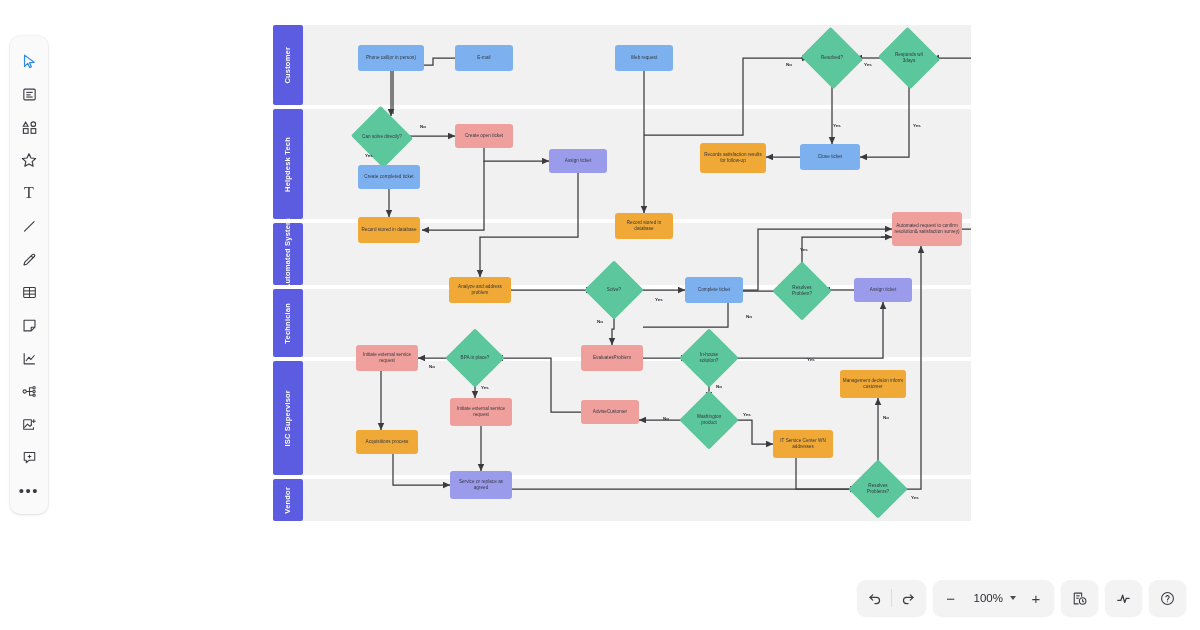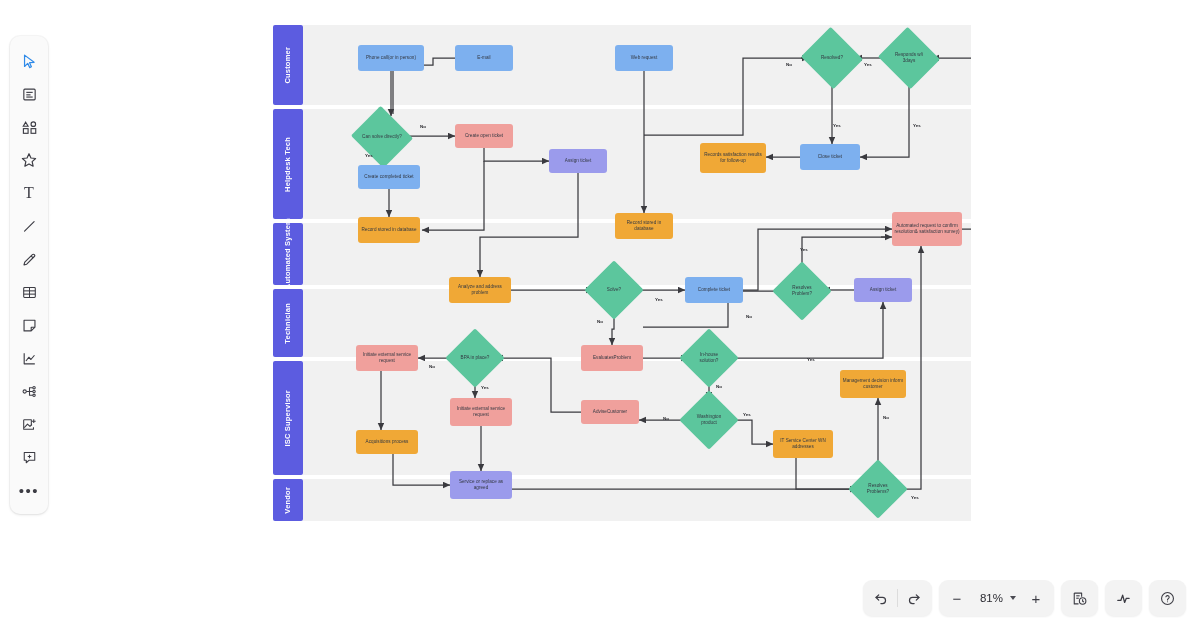--- a/index.html
+++ b/index.html
@@ -459,21 +459,21 @@
             <path d="M19.4 11.2 H9.8 A4.6 4.6 0 0 0 9.8 20.4 H12.2"></path>
           </svg>
       </div>
     </div>
 
     <div class="bgroup">
       <div class="bbtn" title="Zoom out">
         <span class="plusminus">−</span>
       </div>
       <div class="bbtn" title="Zoom level">
-        <span class="zoomlabel">81%</span>
+        <span class="zoomlabel">100%</span>
         <span class="caret"></span>
       </div>
       <div class="bbtn" title="Zoom in">
         <span class="plusminus">+</span>
       </div>
     </div>
 
     <div class="bgroup">
       <div class="bbtn" title="Version history">
         <svg width="17" height="17" viewBox="0 0 24 24" fill="none" stroke="currentColor" stroke-width="1.55" stroke-linejoin="round">

